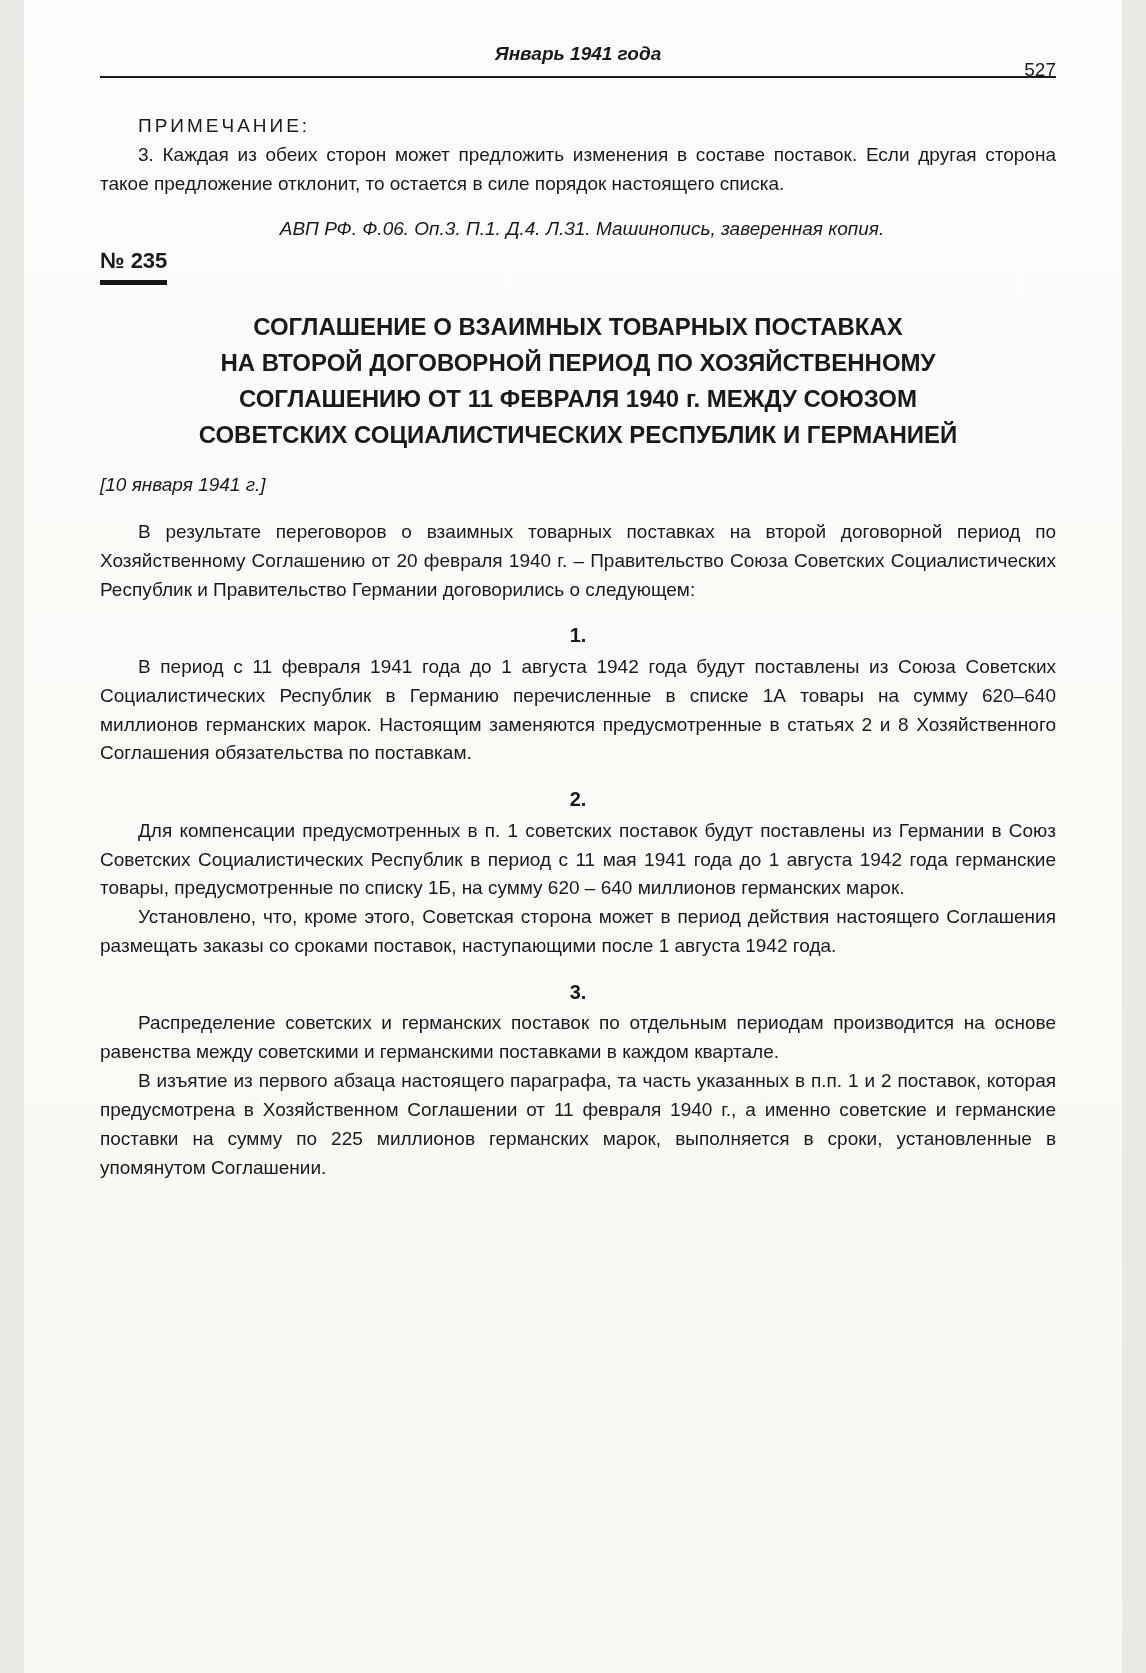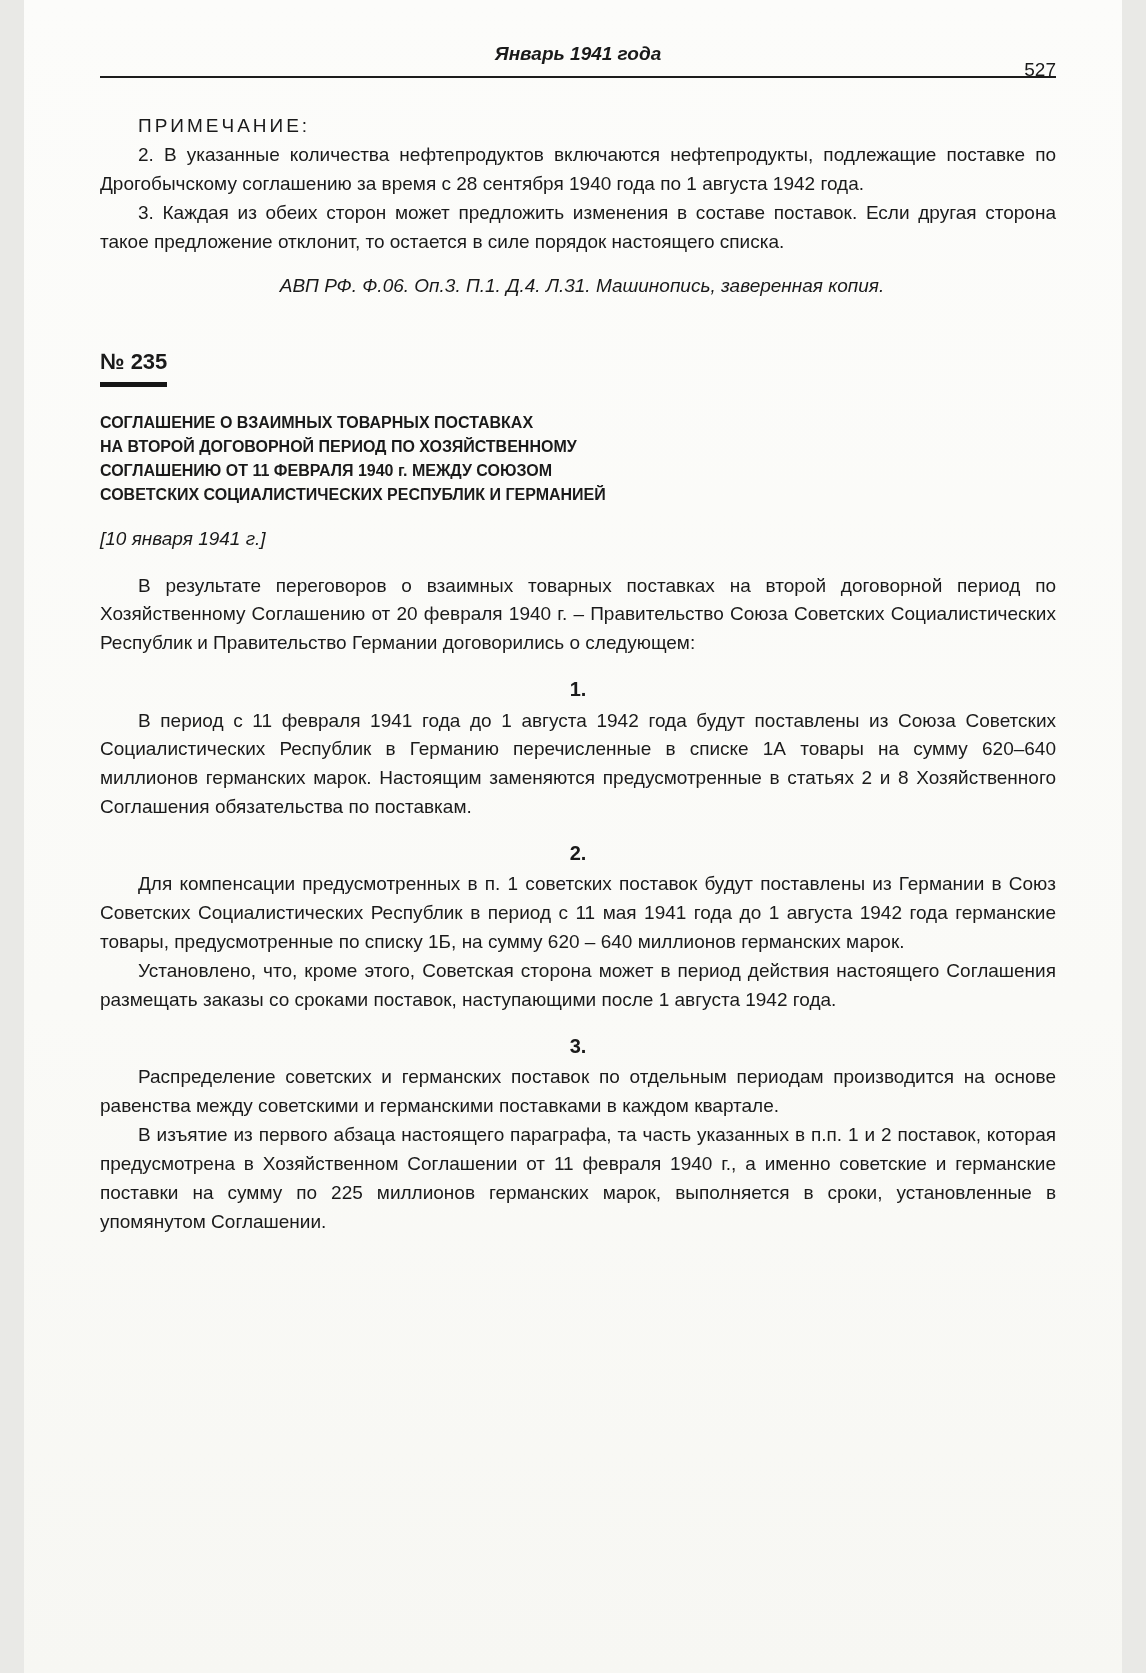--- a/index.html
+++ b/index.html
@@ -62,38 +62,37 @@
     text-align: justify;
   }
   .archive-ref {
     margin: 16px 0 0 8px;
     font-style: italic;
     text-align: center;
   }
 
   
   .doc {
-    margin-top: 44px;
   }
   .doc-number-wrap {
     margin: 0 0 24px 0;
   }
   .doc-number {
     display: inline-block;
     font-weight: bold;
     font-size: 22px;
     padding-bottom: 3px;
     border-bottom: 5px solid #161616;
   }
   .doc-title {
     margin: 0;
-    font-size: 16px;
+    font-size: 24px;
     font-weight: bold;
     line-height: 1.5;
-    text-align: left;
+    text-align: center;
   }
   .doc-date {
     margin: 18px 0 0 0;
     font-style: italic;
   }
   .preamble {
     margin-top: 18px;
   }
   .section-number {
     margin: 16px 0 2px 0;
@@ -108,21 +107,20 @@
 <div class="page">
 
   <header class="running-header">
     <div class="running-title">Январь 1941 года</div>
     <div class="page-number">527</div>
   </header>
   <div class="header-rule"></div>
 
   <section class="note">
     <p class="note-heading">ПРИМЕЧАНИЕ:</p>
-    <p class="para">2. В указанные количества нефтепродуктов включаются нефтепродукты, подлежащие поставке по Дрогобычскому соглашению за время с 28 сентября 1940 года по 1 августа 1942 года.</p>
     <p class="para">3. Каждая из обеих сторон может предложить изменения в составе поставок. Если другая сторона такое предложение отклонит, то остается в силе порядок настоящего списка.</p>
     <p class="archive-ref">АВП РФ. Ф.06. Оп.3. П.1. Д.4. Л.31. Машинопись, заверенная копия.</p>
   </section>
 
   <section class="doc">
 
     <div class="doc-number-wrap">
       <span class="doc-number">№ 235</span>
     </div>
 

